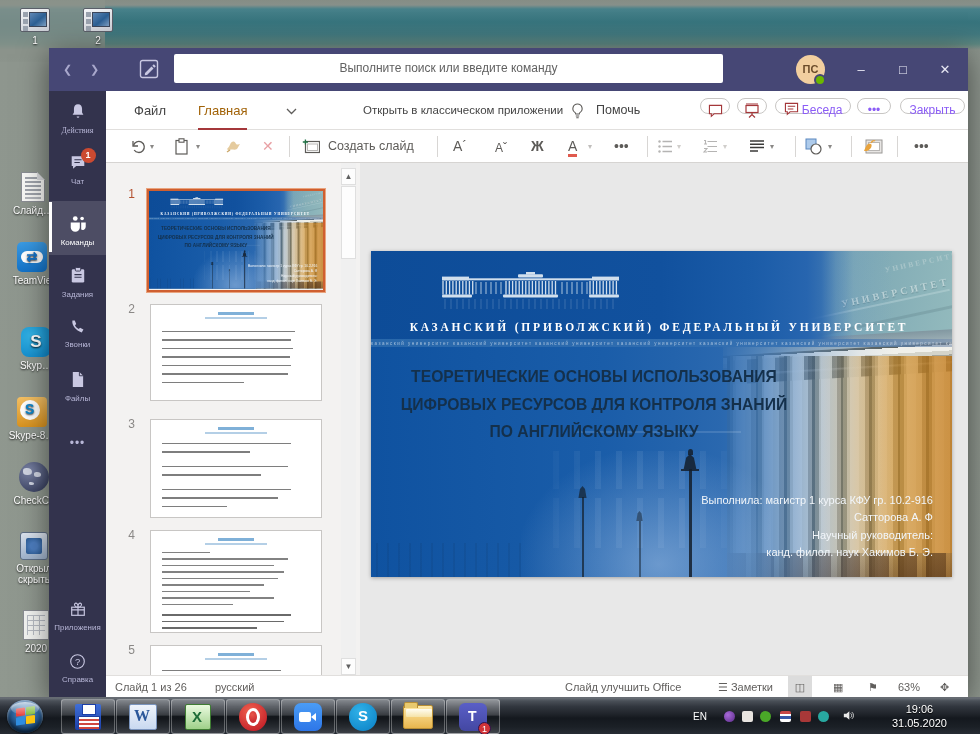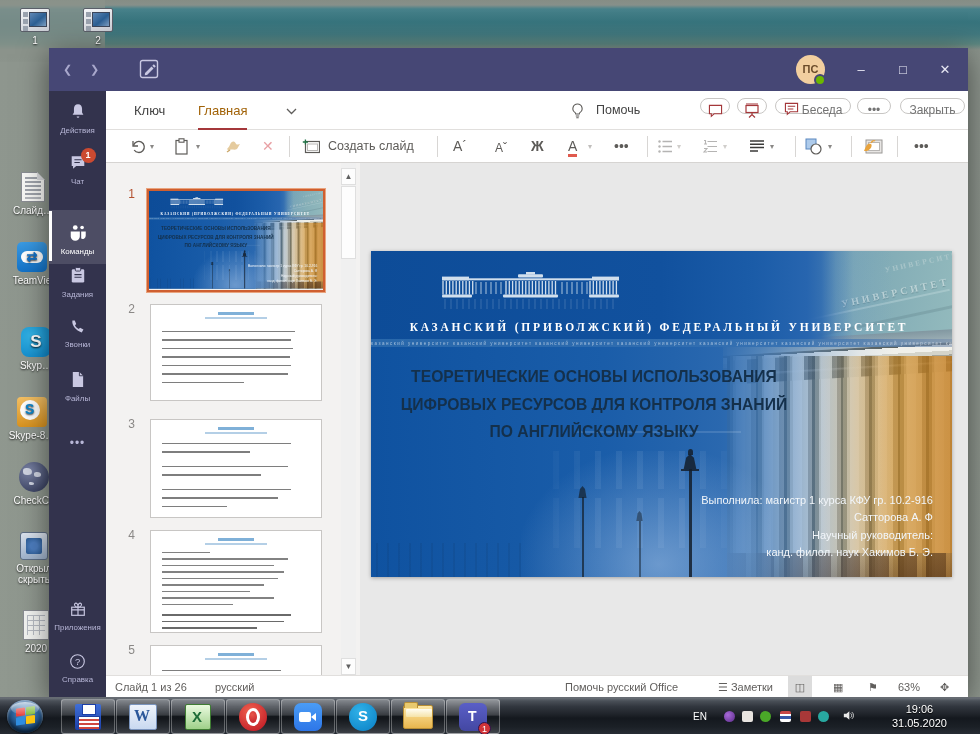--- a/index.html
+++ b/index.html
@@ -95,21 +95,21 @@
 .ritem { position:absolute; left:0; width:57px; text-align:center; color:#b8b7d7; }
 .ritem .rlabel { font-size:9px; margin-top:1px; transform:scale(.88); transform-origin:50% 0; white-space:nowrap; }
 .ritem.sel { color:#fff; }
 .selbg { position:absolute; left:0; top:-13px; height:54px; width:57px; background:rgba(255,255,255,.13); }
 .selbar { position:absolute; left:0; top:-12px; height:50px; width:3px; background:#fff; }
 .ricon { position:relative; display:inline-block; height:19px; }
 .chatbadge { position:absolute; right:-9px; top:-5px; width:15px; height:15px; border-radius:50%; background:#cc4a31; color:#fff; font-size:9px; line-height:15px; font-weight:bold; }
 
 #ribbon { position:absolute; left:57px; top:43px; right:0; height:39px; background:#fff; border-bottom:1px solid #e1dfdd; }
 .tab { position:absolute; top:0; height:39px; line-height:39px; font-size:13px; color:#444; }
-.rbtn { position:absolute; top:7px; height:16px; border:1px solid #c8c6c4; border-radius:10px; background:#fff; color:#737373; font-size:12px; line-height:23px; text-align:center; }
+.rbtn { position:absolute; top:7px; height:16px; border:1px solid #c8c6c4; border-radius:10px; background:#fff; color:#8b5cf6; font-size:12px; line-height:23px; text-align:center; }
 #toolbar { position:absolute; left:57px; top:82px; right:0; height:33px; background:#fff; border-bottom:1px solid #d6d4d2; }
 .tico { position:absolute; top:0; height:33px; line-height:33px; color:#5d5b58; font-size:14px; }
 .tsep { position:absolute; top:6px; width:1px; height:21px; background:#d8d6d4; }
 
 #content { position:absolute; left:57px; top:115px; right:0; bottom:22px; background:#f3f2f1; overflow:hidden; }
 #canvas { position:absolute; left:254px; top:0; right:0; bottom:0; background:#e8e8e8; }
 
 .thumbnum { position:absolute; font-size:12px; color:#8a8886; width:20px; text-align:right; }
 .thumb { position:absolute; left:44px; width:172px; background:#fff; border:1px solid #c8c6c4; overflow:hidden; }
 #thumb1 { position:absolute; left:41px; top:26px; width:178px; height:103px; border:2px solid #cf5f30; outline:1px solid #e9a47e; background:#fff; overflow:hidden; }
@@ -221,41 +221,42 @@
     </div>
 
   <div id="win">
     <div id="titlebar">
       <div class="nav-arrow" style="left:14px;">❮</div>
       <div class="nav-arrow" style="left:41px;">❯</div>
       <svg id="compose" viewBox="0 0 20 20">
           <rect x="1.5" y="1.5" width="17" height="17" rx="2" fill="none" stroke="#c9c8e2" stroke-width="1.4"></rect>
           <path d="M6 14 L12.5 7.5 L14.5 9.5 L8 16 L5.8 16.2 Z M13.3 6.7 L14.8 5.2 L16.8 7.2 L15.3 8.7 Z" fill="#c9c8e2"></path>
         </svg>
+      <div id="searchbox">Выполните поиск или введите команду</div>
       <div id="avatar">ПС</div>
       <div class="wctl" style="left:792px;">–</div>
       <div class="wctl" style="left:834px;">□</div>
       <div class="wctl" style="left:876px;">✕</div>
     </div>
 
     <div id="rail">
-      <div class="ritem" style="top:11px;">
+      <div class="ritem" style="top:11px;font-family:Liberation Serif, serif;">
         <div class="ricon"><svg width="18" height="19" viewBox="0 0 20 20">
               <path d="M10 2 C7 2 5.5 4.2 5.5 7 L5.5 11 L4 13.5 L16 13.5 L14.5 11 L14.5 7 C14.5 4.2 13 2 10 2 Z M8.5 15.5 a1.5 1.5 0 0 0 3 0 Z" fill="#c9c8e2"></path>
             </svg></div>
         <div class="rlabel">Действия</div>
       </div>
       <div class="ritem" style="top:62px;">
         <div class="ricon"><svg width="18" height="19" viewBox="0 0 20 20">
               <path d="M3 3 H17 V14 H8 L4.5 17 L4.5 14 H3 Z" fill="#c9c8e2"></path>
               <path d="M6 7 H14 M6 10 H12" stroke="#33334d" stroke-width="1.2"></path>
             </svg><div class="chatbadge">1</div></div>
         <div class="rlabel">Чат</div>
       </div>
-      <div class="ritem sel" style="top:132px;">
+      <div class="ritem sel" style="top:123px;">
         <div class="selbg"></div><div class="selbar"></div>
         <div class="ricon"><svg width="20" height="19" viewBox="0 0 22 20">
               <circle cx="8" cy="4.5" r="2.6" fill="#fff"></circle>
               <circle cx="15.5" cy="4.5" r="2" fill="#fff"></circle>
               <path d="M3 9 H13 V14.5 a5 4.5 0 0 1 -10 0 Z" fill="#fff"></path>
               <path d="M14.5 9 H19.5 V13.5 a3.5 3.5 0 0 1 -5 3.2" fill="#fff"></path>
             </svg></div>
         <div class="rlabel">Команды</div>
       </div>
       <div class="ritem" style="top:175px;">
@@ -291,25 +292,26 @@
       <div class="ritem" style="top:562px;">
         <div class="ricon"><svg width="17" height="17" viewBox="0 0 20 20">
               <circle cx="10" cy="10" r="8" fill="none" stroke="#c9c8e2" stroke-width="1.3"></circle>
               <text x="10" y="14" font-size="11" text-anchor="middle" fill="#c9c8e2">?</text>
             </svg></div>
         <div class="rlabel">Справка</div>
       </div>
     </div>
 
     <div id="ribbon">
-      <div class="tab" style="left:28px;">Ключ</div>
+      <div class="tab" style="left:28px;">Файл</div>
       <div class="tab" style="left:92px; color:#a16207; border-bottom:2.5px solid #a4373a;">Главная</div>
       <svg style="position:absolute;left:180px;top:17px;" width="11" height="7" viewBox="0 0 11 7">
           <path d="M1 1 L5.5 5.5 L10 1" fill="none" stroke="#605e5c" stroke-width="1.3"></path>
         </svg>
+      <div class="tab" style="left:257px; font-size:11.5px;">Открыть в классическом приложении</div>
       <svg style="position:absolute;left:464px;top:12px;" width="15" height="16" viewBox="0 0 15 16">
           <path d="M7.5 1 a4.6 4.6 0 0 1 2.6 8.4 c-.5.4-.8 1-.8 1.6 H5.7 c0-.6-.3-1.2-.8-1.6 A4.6 4.6 0 0 1 7.5 1 Z" fill="none" stroke="#5d5b58" stroke-width="1.1"></path>
           <path d="M5.8 13 H9.2 M6.3 14.7 H8.7" stroke="#5d5b58" stroke-width="1.1"></path>
         </svg>
       <div class="tab" style="left:490px; font-size:12.5px;">Помочь</div>
       <div class="rbtn" style="left:594px; width:30px;"><svg width="15" height="14" viewBox="0 0 16 15" style="margin-top:5px;">
             <path d="M1.5 1.5 H14.5 V10.5 H6.5 L3.5 13.2 V10.5 H1.5 Z" fill="none" stroke="#a4373a" stroke-width="1.2"></path>
           </svg></div>
       <div class="rbtn" style="left:631px; width:30px;"><svg width="14" height="15" viewBox="0 0 14 15" style="margin-top:4px;">
             <rect x="1" y="2.5" width="12" height="7" fill="none" stroke="#a4373a" stroke-width="1.2"></rect>
@@ -579,21 +581,21 @@
       <div id="vscroll">
         <div class="sbtn" style="top:5px;">▲</div>
         <div id="sthumb"></div>
         <div class="sbtn" style="bottom:0px;">▼</div>
       </div>
     </div>
 
     <div id="statusbar">
       <div class="sitem" style="left:9px;">Слайд 1 из 26</div>
       <div class="sitem" style="left:109px;">русский</div>
-      <div class="sitem" style="left:459px;">Помочь русский Office</div>
+      <div class="sitem" style="left:459px;">Слайд улучшить Office</div>
       <div class="sitem" style="left:612px;">☰︎ Заметки</div>
       <div class="sitem" style="left:682px; background:#dcdcdc; width:24px; text-align:center;">◫</div>
       <div class="sitem" style="left:727px;">▦</div>
       <div class="sitem" style="left:762px;">⚑</div>
       <div class="sitem" style="left:792px;">63%</div>
       <div class="sitem" style="left:834px;">✥</div>
     </div>
   </div>
 
   <div id="taskbar">

